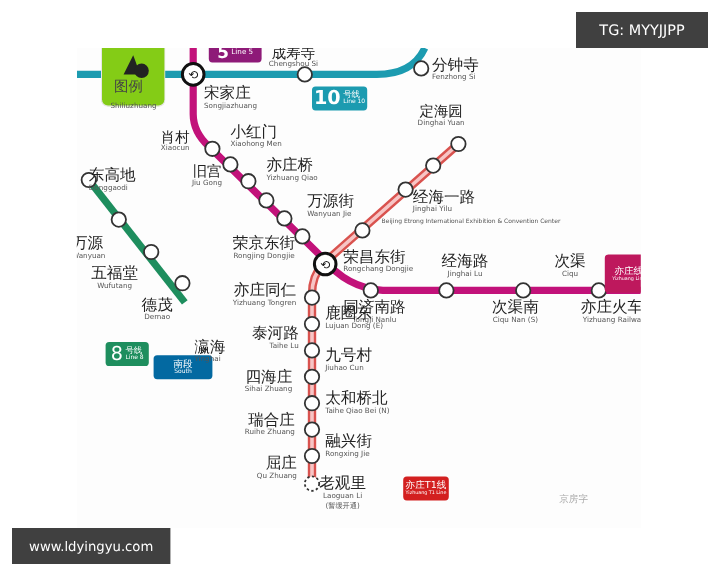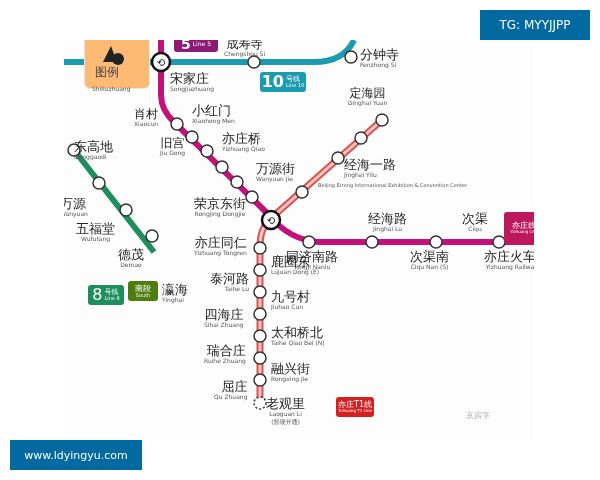--- a/index.html
+++ b/index.html
@@ -6,22 +6,22 @@
     body { width:600px; height:480px; background:#ffffff; position:relative; overflow:hidden;
            font-family:"DejaVu Sans","Liberation Sans",sans-serif; }
     #map { position:absolute; left:64px; top:40px; width:470px; height:400px; background:#fdfdfd; overflow:hidden; }
     svg { position:absolute; left:0; top:0; }
     .lbl { position:absolute; white-space:nowrap; line-height:1; color:#222; }
     .cn { font-size:12px; color:#222; display:block; }
     .en { font-size:6px; color:#555; display:block; margin-top:1px; }
     .r { text-align:right; }
     .c { text-align:center; }
     .badge { position:absolute; color:#fff; border-radius:3px; display:flex; align-items:center; justify-content:center; line-height:1; }
-    .wm { position:absolute; background:#0369a1; color:#fff; font-family:"DejaVu Sans",sans-serif; display:flex; align-items:center; justify-content:center; }
-    .legend { position:absolute; left:20px; top:0px; width:52px; height:48px; background:#fdba74; border:1px solid #e6e6e6; border-top:none; border-radius:0 0 6px 6px;padding-left:12px; }
+    .wm { position:absolute; background:#404040; color:#fff; font-family:"DejaVu Sans",sans-serif; display:flex; align-items:center; justify-content:center; }
+    .legend { position:absolute; left:20px; top:0px; width:52px; height:48px; background:#84cc16; border:1px solid #e6e6e6; border-top:none; border-radius:0 0 6px 6px; }
   </style>
 </head>
 <body>
 
 <div id="map">
   <svg width="470" height="400" viewBox="0 0 470 400">
 
     <path d="M0 22 L250 22 Q280 22 290 0" fill="none" stroke="#1c9bb0" stroke-width="6"></path>
 
     <path d="M97 0 L97 55 Q97 70 110 82 L205 175" fill="none" stroke="#c2127a" stroke-width="6"></path>
@@ -95,21 +95,21 @@
         <span style="font-size:5px">Line 10</span>
       </span>
   </div>
   <div class="badge" style="left:24px;top:245px;width:36px;height:20px;background:#1e8e5e">
     <span style="font-size:16px">8</span>
     <span style="display:flex;flex-direction:column;margin-left:2px">
         <span style="font-size:7px">号线</span>
         <span style="font-size:5px">Line 8</span>
       </span>
   </div>
-  <div class="badge" style="left:64px;top:241px;width:30px;height:20px;background:#4d7c0f;flex-direction:column">
+  <div class="badge" style="left:64px;top:256px;width:49px;height:20px;background:#0369a1;flex-direction:column">
     <span style="font-size:8px">南段</span>
     <span style="font-size:5px">South</span>
   </div>
   <div class="badge" style="left:440px;top:172px;width:40px;height:32px;background:#be185d;flex-direction:column">
     <span style="font-size:8px">亦庄线</span>
     <span style="font-size:4px">Yizhuang Line</span>
   </div>
   <div class="badge" style="left:272px;top:357px;width:38px;height:20px;background:#d32020;flex-direction:column">
     <span style="font-size:8px">亦庄T1线</span>
     <span style="font-size:4px">Yizhuang T1 Line</span>
@@ -146,20 +146,24 @@
       <span class="cn" style="font-size:13px">亦庄桥</span>
       <span class="en">Yizhuang Qiao</span>
     </div>
   <div class="lbl" style="left:192px;top:122px">
       <span class="cn" style="font-size:13px">万源街</span>
       <span class="en">Wanyuan Jie</span>
     </div>
   <div class="lbl c" style="left:130px;top:157px">
       <span class="cn" style="font-size:13px">荣京东街</span>
       <span class="en">Rongjing Dongjie</span>
+    </div>
+  <div class="lbl" style="left:222px;top:168px">
+      <span class="cn" style="font-size:13px">荣昌东街</span>
+      <span class="en">Rongchang Dongjie</span>
     </div>
 
   <div class="lbl" style="left:10px;top:100px">
       <span class="cn" style="font-size:13px">东高地</span>
       <span class="en">Donggaodi</span>
     </div>
   <div class="lbl" style="left:-4px;top:157px">
       <span class="cn" style="font-size:13px">万源</span>
       <span class="en">Wanyuan</span>
     </div>

